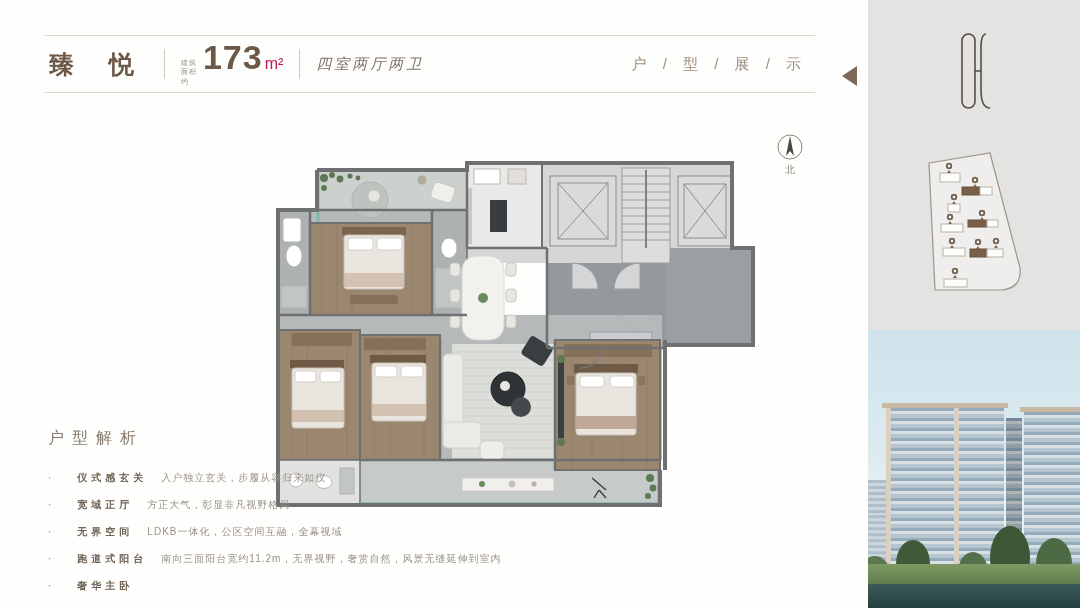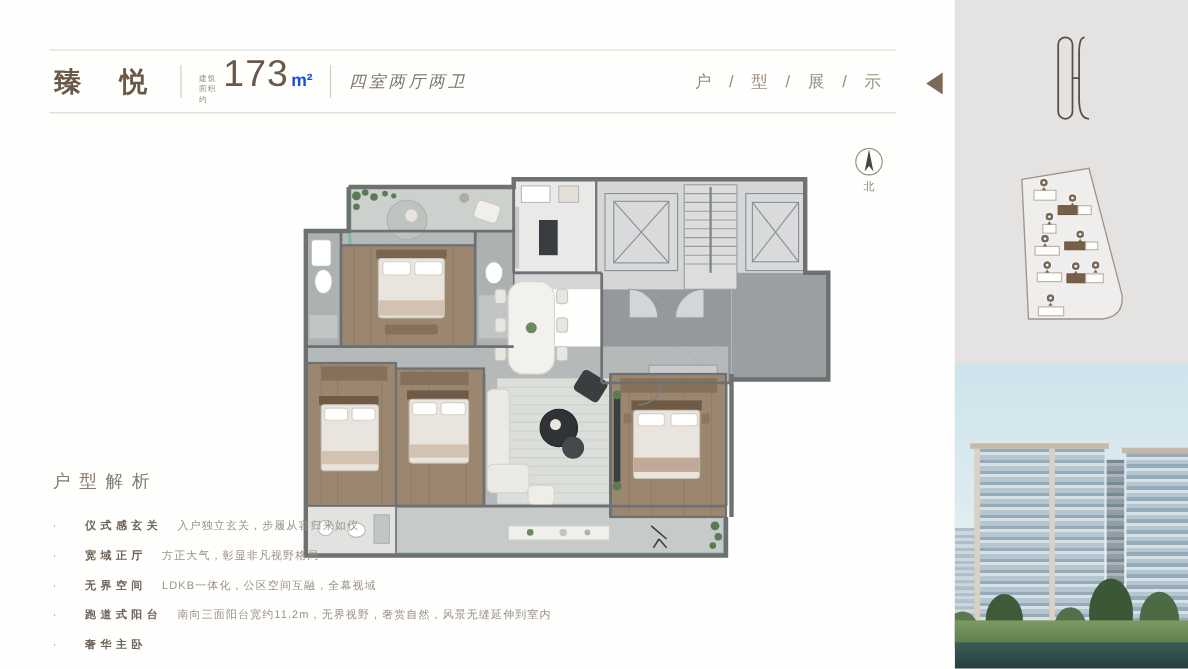--- a/index.html
+++ b/index.html
@@ -1,29 +1,29 @@
 <!DOCTYPE html>
 <html><head>
 <meta charset="utf-8">
 <style>
   * { margin:0; padding:0; box-sizing:border-box; }
   html,body { width:1080px; height:608px; overflow:hidden; background:#fdfdfc;
     font-family:"Liberation Sans","DejaVu Sans",sans-serif; }
   .page { position:relative; width:1080px; height:608px; background:#fefefd; }
 
   
-  .header { position:absolute; left:45px; top:45px; width:770px; height:58px;
+  .header { position:absolute; left:45px; top:35px; width:770px; height:58px;
     border-top:1px solid #ddd9d4; border-bottom:1px solid #ddd9d4;
     display:flex; align-items:center; }
   .brand { font-size:25px; color:#6b5847; letter-spacing:14px; font-weight:bold; margin-left:4px; white-space:nowrap; }
   .vdiv { width:1px; height:30px; background:#cfc9c2; margin:0 16px; }
   .area-wrap { display:flex; align-items:baseline; }
   .area-label { font-size:7px; color:#9a8c7c; width:22px; line-height:1.3; letter-spacing:1px; transform:translateY(-4px); }
-  .area-value { font-size:34px; font-weight:normal; color:#6b5847; letter-spacing:1px; }
-  .area-unit { font-size:16px; font-weight:bold; color:#1d4ed8; margin-left:2px; }
+  .area-value { font-size:34px; font-weight:bold; color:#6b5847; letter-spacing:1px; }
+  .area-unit { font-size:16px; font-weight:normal; color:#be185d; margin-left:2px; }
   .layout-text { font-size:15px; color:#7d7165; letter-spacing:3px;font-style:italic; }
   .section-title { margin-left:auto; margin-right:8px; font-size:15px; color:#9a8c7c; letter-spacing:6px; white-space:nowrap; }
 
   
   .prev-arrow { position:absolute; left:842px; top:66px; width:0; height:0;
     border-top:10px solid transparent; border-bottom:10px solid transparent;
     border-right:15px solid #7b6a58; cursor:pointer; }
 
   
   .compass { position:absolute; left:772px; top:132px; width:36px; text-align:center; }

